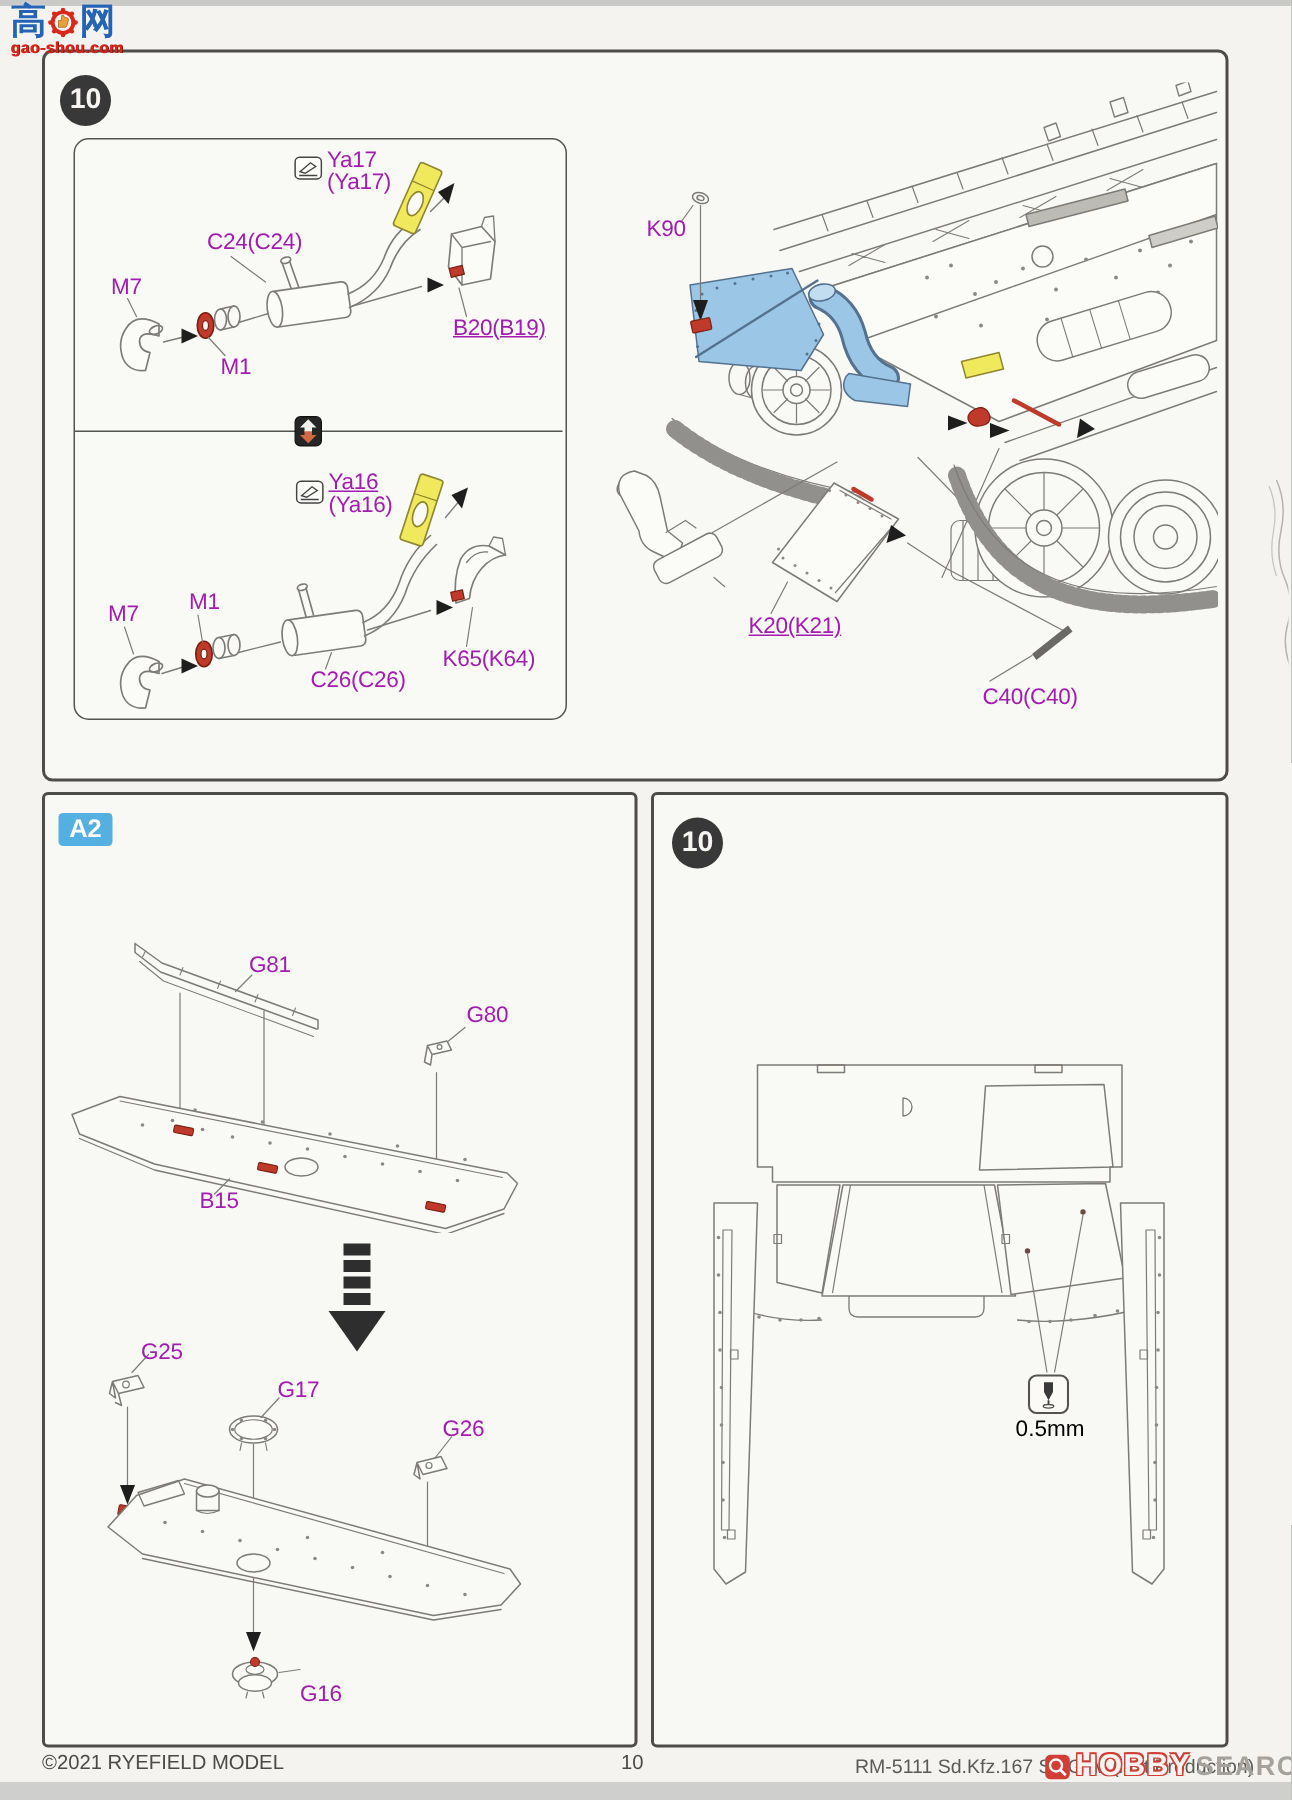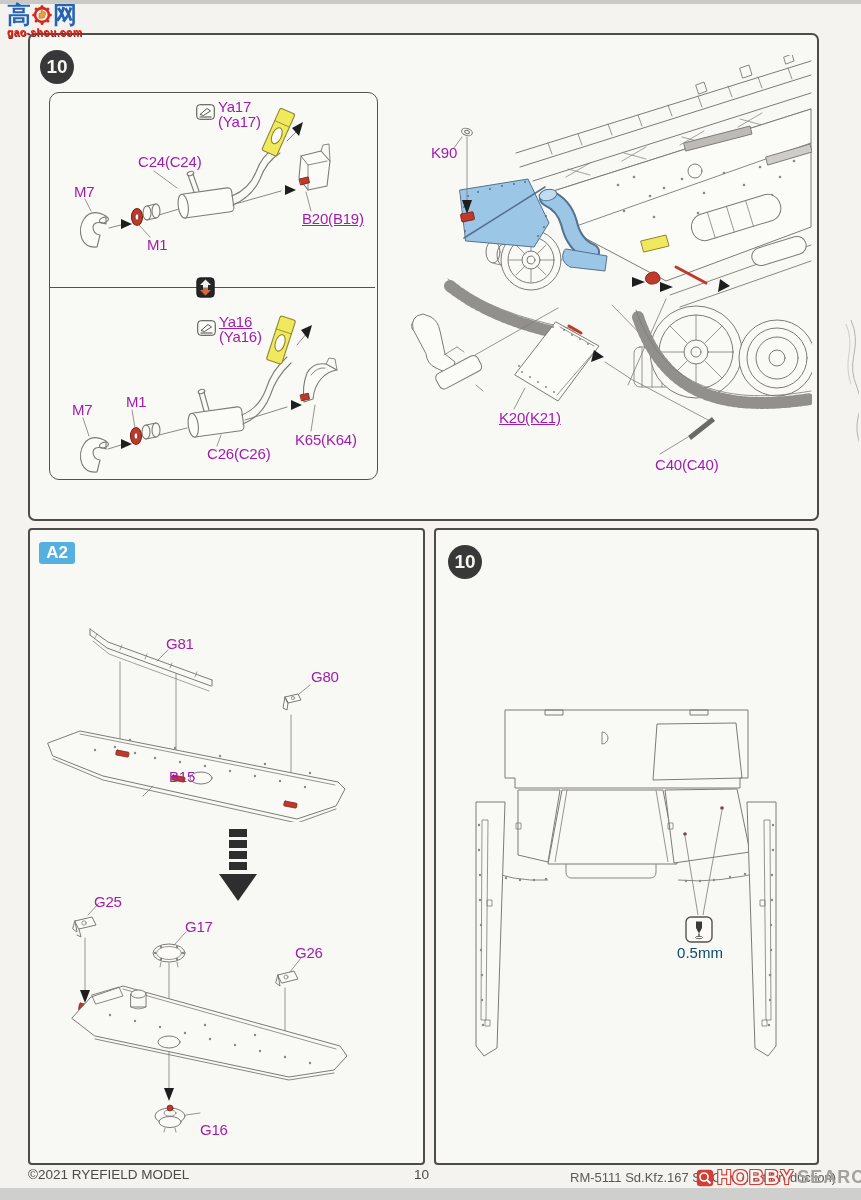--- a/index.html
+++ b/index.html
@@ -21,21 +21,21 @@
   .logo-row{display:flex;align-items:center;gap:1px;}
   .logo-cjk{font-size:24px;font-weight:bold;color:#2563b4;text-shadow:0 0 1px #ffffff;line-height:26px;}
   .logo-domain{font-size:10.5px;font-weight:bold;color:#e0241a;text-shadow:0.6px 0.6px 0 #8a1a10;
                letter-spacing:0.3px;margin-top:-2px;}
   .footer-text{position:absolute;font-size:13.5px;color:#4a4a48;}
   .kit-title{position:absolute;font-size:13px;color:#5a5a58;}
   .wm{position:absolute;display:flex;align-items:center;gap:3px;z-index:30;}
   .wm-hobby{font-weight:bold;font-size:20px;letter-spacing:1px;color:#f6f4f1;
             text-shadow:-1px -1px 0 #d23e36,1px -1px 0 #d23e36,-1px 1px 0 #d23e36,1px 1px 0 #d23e36;}
   .wm-search{font-weight:bold;font-size:18px;letter-spacing:1px;color:#a5a29e;}
-  .drill-size{position:absolute;font-size:15px;color:#0c4a6e;width:56px;text-align:center;}
+  .drill-size{position:absolute;font-size:15px;color:#000000;width:56px;text-align:center;}
 </style>
 </head>
 <body>
 
 <div class="page">
   <div class="strip-top"></div>
 
   <div class="box" style="left:28px;top:33px;width:787px;height:484px;"></div>
   <div class="badge" style="left:40px;top:50px;">10</div>
   <div class="subbox" style="left:49px;top:92px;width:327px;height:386px;"></div>
@@ -386,21 +386,21 @@
       <ellipse cx="135" cy="297" rx="11" ry="5.5" fill="#fbfbf8"></ellipse>
       <ellipse cx="135" cy="288" rx="6" ry="3.2" stroke-width="0.8"></ellipse>
       <circle cx="135" cy="283" r="3" fill="#bf3a2b" stroke="#7c1f12" stroke-width="0.7"></circle>
       <path d="M130,303 L129,307 M140,303 L141,307" stroke-width="0.8"></path>
       <path d="M165,288 L151,290" stroke-width="0.8"></path>
     </g>
   </svg>
 
   <span class="lbl" style="left:166px;top:635px;">G81</span>
   <span class="lbl" style="left:311px;top:668px;">G80</span>
-  <span class="lbl" style="left:133px;top:768px;margin-left:36px;">B15</span>
+  <span class="lbl" style="left:133px;top:792px;">B15</span>
   <span class="lbl" style="left:94px;top:893px;">G25</span>
   <span class="lbl" style="left:185px;top:918px;">G17</span>
   <span class="lbl" style="left:295px;top:944px;">G26</span>
   <span class="lbl" style="left:200px;top:1104px;margin-top:17px;">G16</span>
 
   <div class="box" style="left:434px;top:528px;width:381px;height:633px;border-radius:4px;"></div>
   <div class="badge" style="left:448px;top:545px;">10</div>
 
   <svg class="art" style="left:440px;top:660px;" width="372" height="482" viewBox="0 0 372 482">
     <g stroke="#7d7b77" stroke-width="1" fill="none" stroke-linejoin="round">

